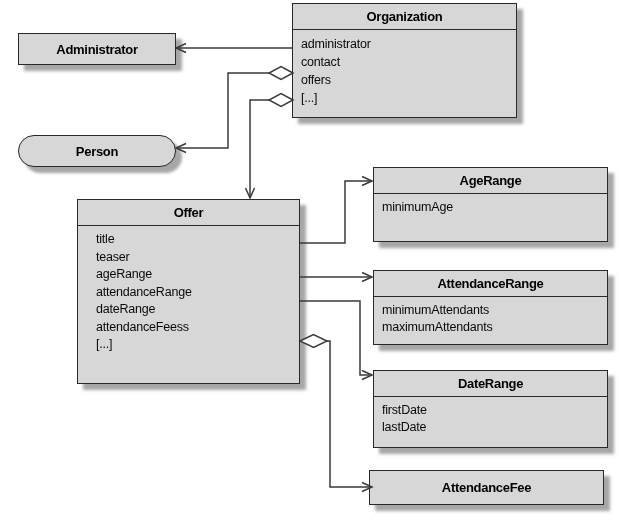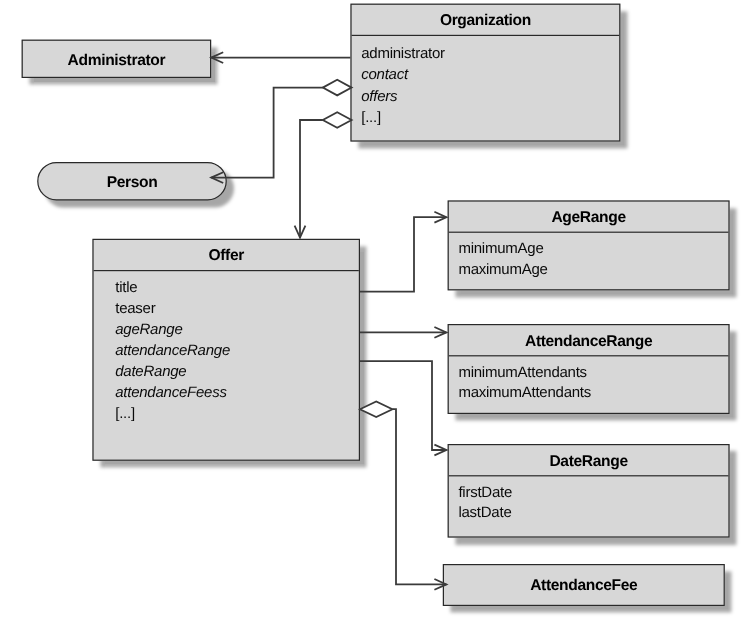--- a/index.html
+++ b/index.html
@@ -40,21 +40,21 @@
   }
   .uml-fields {
     padding: 5px 8px 0 8px;
     font-size: 12.5px;
     color: #0a0a0a;
     letter-spacing: -0.2px;
   }
   .uml-field { line-height: 17px; white-space: nowrap; }
   .box-organization .uml-field { line-height: 18px; }
   .box-offer .uml-field { line-height: 17.5px; margin-left: 10px; }
-  .italic { font-style: italic; }
+  .italic { }
   svg.connectors {
     position: absolute;
     left: 0; top: 0;
     z-index: 5;
     pointer-events: none;
   }
   svg.connectors .wire { fill: none; stroke: #3a3a3a; stroke-width: 1.5; }
   svg.connectors .head { fill: none; stroke: #3a3a3a; stroke-width: 1.5; stroke-linejoin: miter; }
   svg.connectors .diamond { fill: #ffffff; stroke: #3a3a3a; stroke-width: 1.5; }
 </style>
@@ -97,42 +97,41 @@
       <div class="uml-field italic">contact</div>
       <div class="uml-field italic">offers</div>
       <div class="uml-field">[...]</div>
     </div>
   </div>
 
   <div class="uml-box single" style="left:18px; top:33px; width:158px; height:32px;">
     <div class="uml-title">Administrator</div>
   </div>
 
-  <div class="uml-box single" style="left:31px; top:135px; width:158px; height:32px;border-radius:16px;">
+  <div class="uml-box single" style="left:18px; top:135px; width:158px; height:32px;border-radius:16px;">
     <div class="uml-title">Person</div>
   </div>
 
   <div class="uml-box box-offer" style="left:77px; top:199px; width:223px; height:185px;">
     <div class="uml-title">Offer</div>
     <div class="uml-fields">
       <div class="uml-field">title</div>
       <div class="uml-field">teaser</div>
       <div class="uml-field italic">ageRange</div>
       <div class="uml-field italic">attendanceRange</div>
       <div class="uml-field italic">dateRange</div>
       <div class="uml-field italic">attendanceFeess</div>
       <div class="uml-field">[...]</div>
     </div>
   </div>
 
   <div class="uml-box" style="left:373px; top:167px; width:235px; height:75px;">
     <div class="uml-title">AgeRange</div>
     <div class="uml-fields">
       <div class="uml-field">minimumAge</div>
-      <div class="uml-field">maximumAge</div>
     </div>
   </div>
 
   <div class="uml-box" style="left:373px; top:270px; width:235px; height:75px;">
     <div class="uml-title">AttendanceRange</div>
     <div class="uml-fields">
       <div class="uml-field">minimumAttendants</div>
       <div class="uml-field">maximumAttendants</div>
     </div>
   </div>

